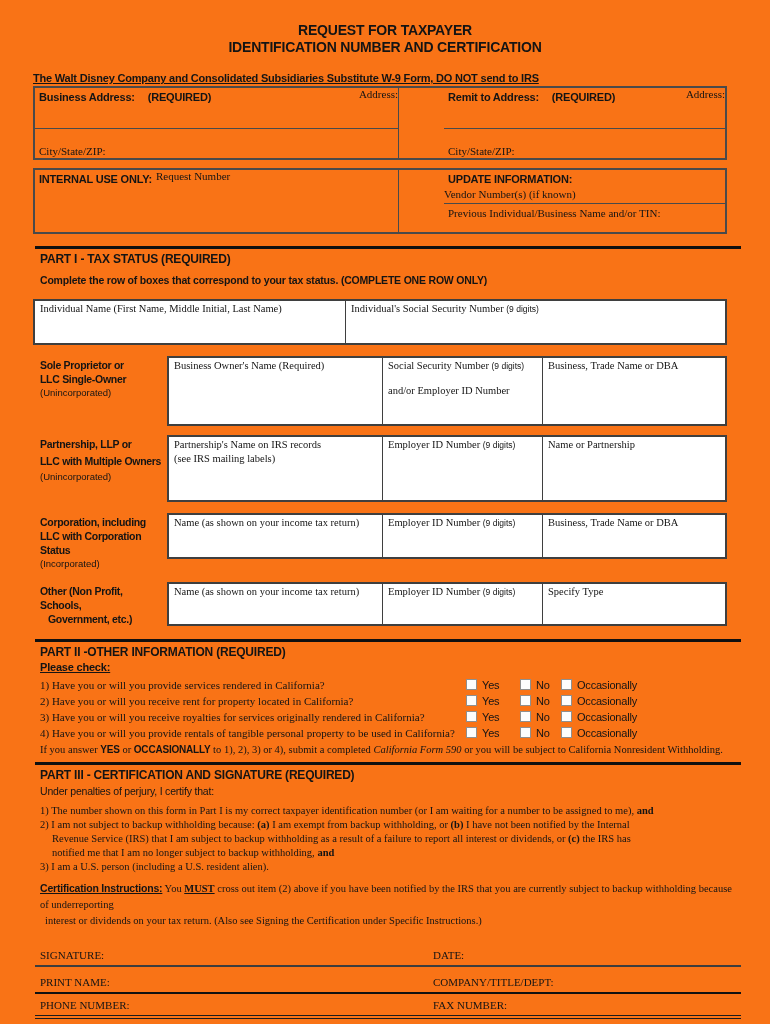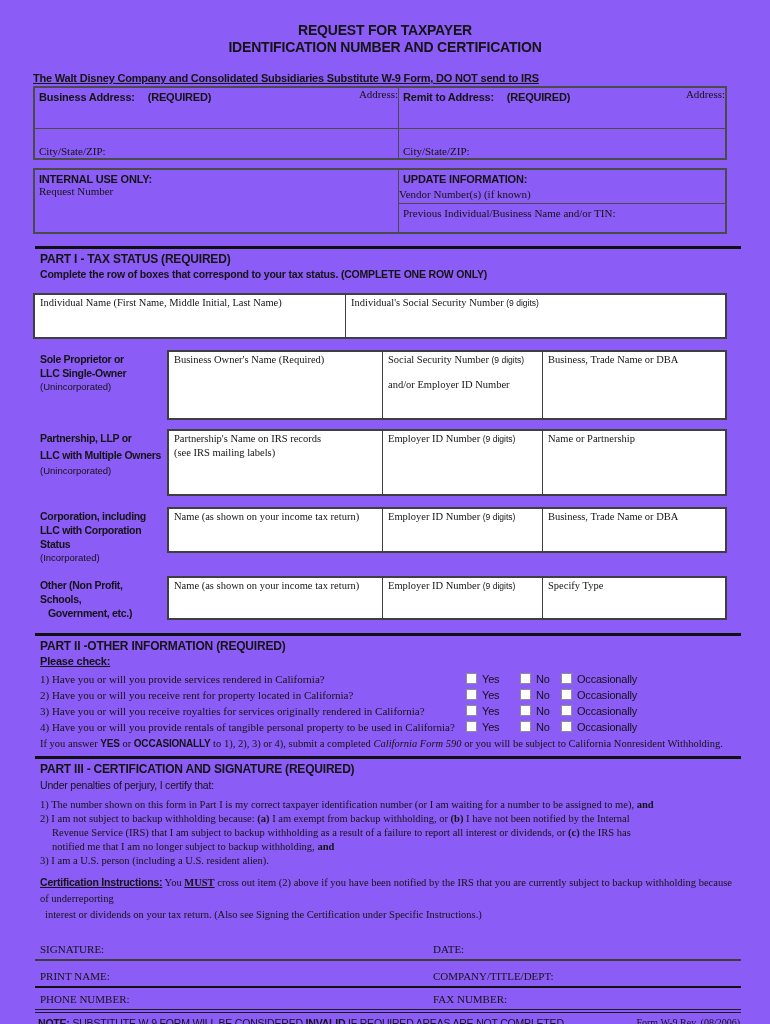--- a/index.html
+++ b/index.html
@@ -1,51 +1,51 @@
 <!DOCTYPE html>
 <html><head>
 <meta charset="utf-8">
 <style>
   * { margin:0; padding:0; box-sizing:border-box; }
   html,body { background:#e8e8e8; }
   .page {
     position:relative; width:770px; height:1024px; margin:0 auto;
-    background:#8b5cf6; overflow:hidden;
+    background:#f97316; overflow:hidden;
     font-family:"Liberation Serif", serif; color:#141414;
   }
 
   
   .title { padding-top:22px; text-align:center; font-family:"Liberation Sans",sans-serif;
            font-weight:bold; font-size:14px; line-height:17px; letter-spacing:-0.2px; }
 
   
   .subtitle { margin:16px 0 2px 33px; font-family:"Liberation Sans",sans-serif;
               font-weight:bold; font-size:11px; text-decoration:underline; letter-spacing:-0.2px; }
 
   
   .tbl { margin-left:33px; width:694px; border:2px solid #4a4a4a; }
   .tbl-cols { display:flex; }
   .tbl-cols .col-l { width:364px; border-right:1px solid #4a4a4a; }
-  .tbl-cols .col-r { flex:1; }
+  .tbl-cols .col-r { flex:1;margin-left:45px; }
   .hdr { font-family:"Liberation Sans",sans-serif; font-weight:bold; font-size:11px;
          letter-spacing:-0.2px; padding:3px 0 0 4px; }
   .hdr .req { margin-left:10px; }
   .lbl { font-size:11px; padding-left:4px; }
   .addr-top { height:40px; display:flex; flex-direction:row; justify-content:space-between; padding-bottom:1px; }
   .addr-bot { height:30px; border-top:1px solid #4a4a4a; display:flex; flex-direction:column; justify-content:flex-end; padding-bottom:1px; }
   .tbl2 { margin-top:8px; height:66px; }
-  .tbl2 .col-l { display:flex; flex-direction:column; }
+  .tbl2 .col-l { display:flex; flex-direction:row; }
   .vendor-row { border-bottom:1px solid #4a4a4a; padding:3px 0 3px 0; }
   .prev-row { padding-top:3px; }
 
   
   .secline { height:3px; background:#101010; width:706px; margin-left:35px; }
   .part-head { margin:3px 8px 0 40px; font-family:"Liberation Sans",sans-serif;
                font-weight:bold; font-size:12px; letter-spacing:-0.2px; }
-  .part-sub  { margin:2px 0 0 40px; font-family:"Liberation Sans",sans-serif;
+  .part-sub  { margin:8px 0 0 40px; font-family:"Liberation Sans",sans-serif;
                font-weight:bold; font-size:10.5px; letter-spacing:-0.2px; }
 
   
   .p1row { display:flex; margin-left:33px; width:694px; }
   .p1label { width:134px; padding:2px 2px 0 7px; }
   .p1label .bl { font-family:"Liberation Sans",sans-serif; font-weight:bold; font-size:10.5px;
                  line-height:14px; letter-spacing:-0.3px; }
   .p1label .note { font-family:"Liberation Sans",sans-serif; font-size:9.5px; line-height:13px; }
   .p1box { flex:1; border:2px solid #3f3f3f; display:flex; background:#fff; }
   .p1cell { padding:2px 5px 0 5px; font-size:10.5px; border-right:1px solid #3f3f3f; }

